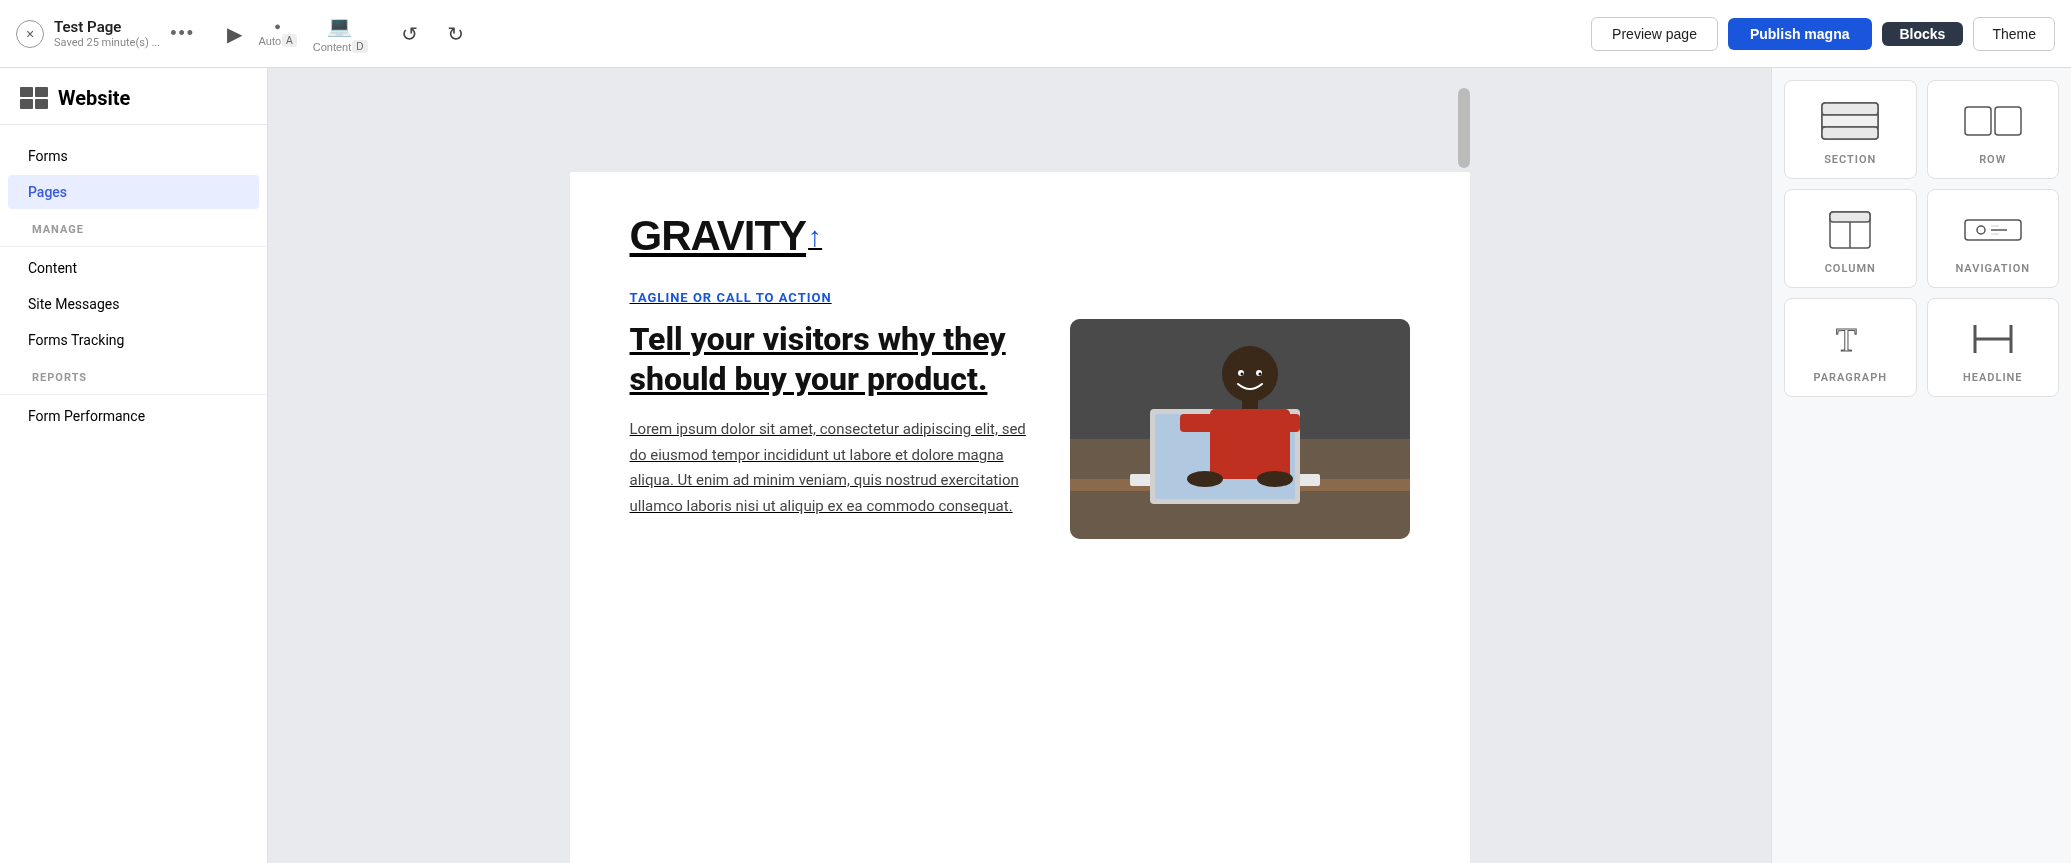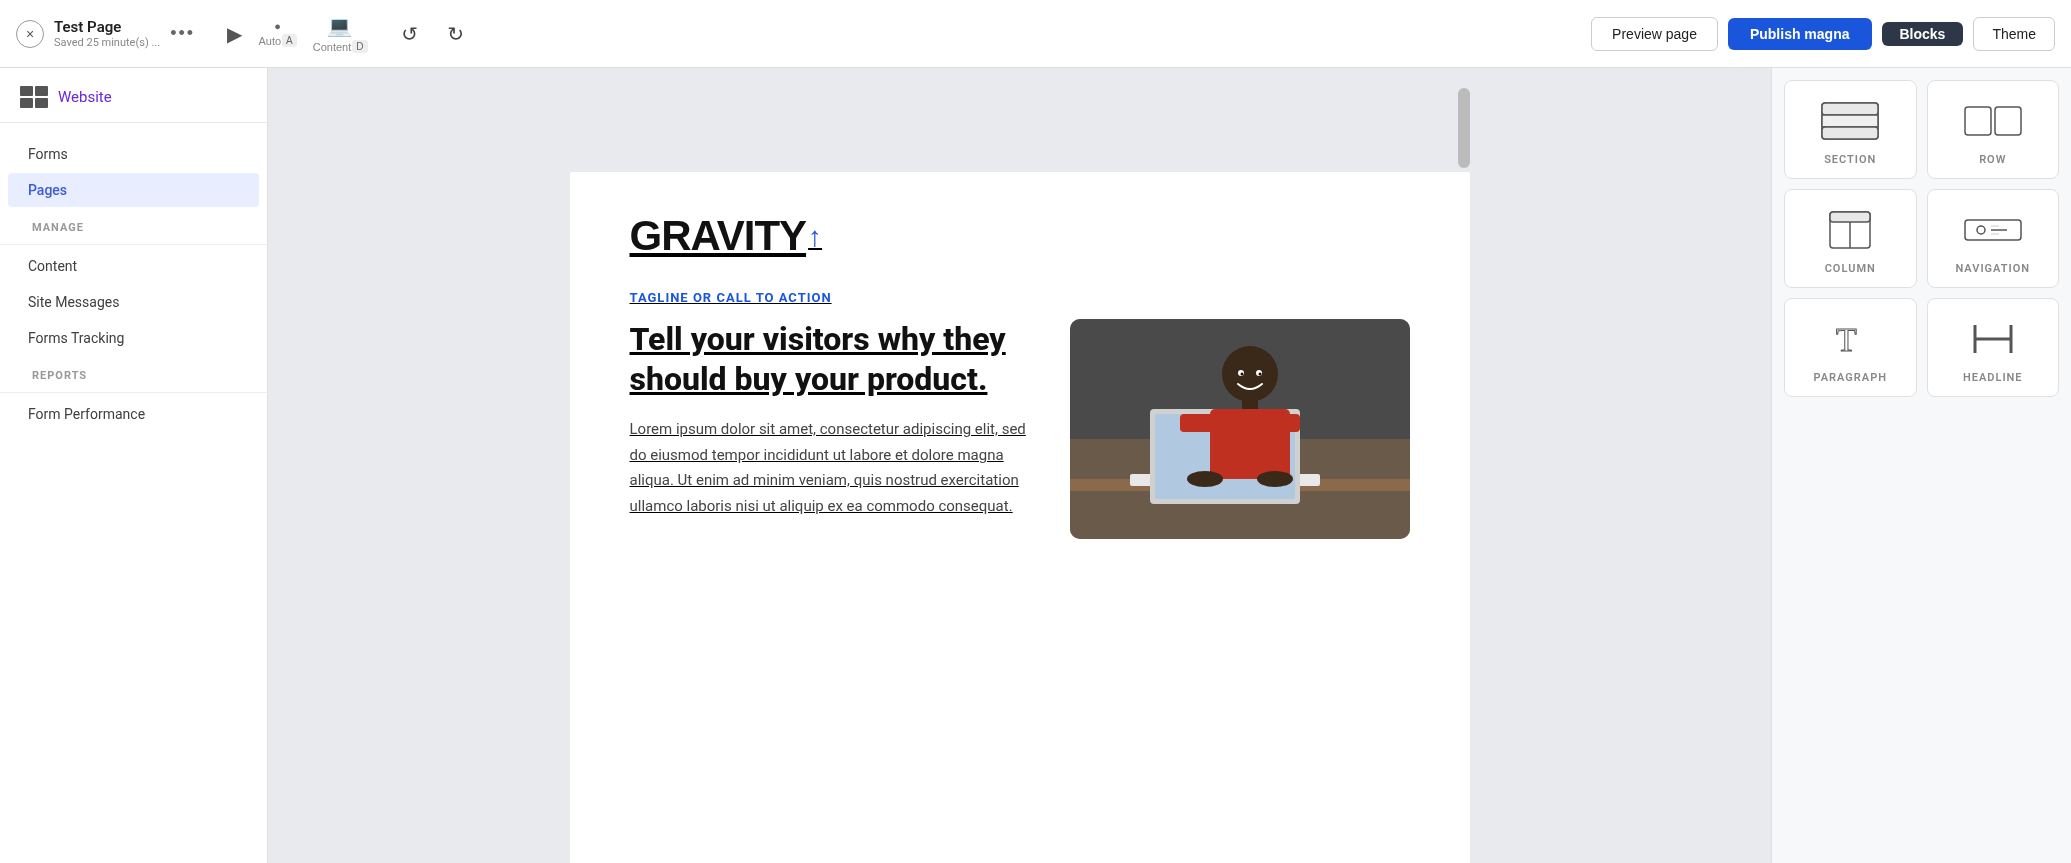--- a/index.html
+++ b/index.html
@@ -32,24 +32,24 @@
     .theme-btn { padding: 8px 18px; border: 1.5px solid #ccc; background: #fff; border-radius: 6px; font-size: 14px; font-weight: 500; cursor: pointer; color: #222; }
 
     
     .main-layout { display: flex; flex: 1; overflow: hidden; }
 
     
     .sidebar { width: 268px; background: #fff; border-right: 1px solid #e0e0e0; display: flex; flex-direction: column; flex-shrink: 0; padding: 0; overflow-y: auto; }
     .sidebar-brand { display: flex; align-items: center; gap: 10px; padding: 18px 20px 14px; border-bottom: 1px solid #e8e8e8; }
     .sidebar-brand-icon { width: 28px; height: 22px; display: grid; grid-template-columns: 1fr 1fr; gap: 2px; }
     .sidebar-brand-icon div { background: #555; border-radius: 1px; }
-    .sidebar-brand-name { font-size: 15px; font-weight: 400; color: #6d28d9; }
+    .sidebar-brand-name { font-size: 20px; font-weight: 700; color: #000000; }
 
     .sidebar-nav { padding: 14px 0; }
-    .sidebar-nav-item { padding: 9px 20px; font-size: 14px; color: #404040; cursor: pointer; border-radius: 4px; margin: 0 8px 2px; }
+    .sidebar-nav-item { padding: 9px 20px; font-size: 14px; color: #000000; cursor: pointer; border-radius: 4px; margin: 0 8px 2px; }
     .sidebar-nav-item.active { background: #e8eeff; color: #3b5bdb; font-weight: 500; }
 
     .sidebar-section-label { font-size: 11px; font-weight: 700; color: #999; letter-spacing: 1px; padding: 12px 32px 6px; text-transform: uppercase; }
     .sidebar-divider { height: 1px; background: #eee; margin: 4px 0; }
 
     
     .canvas-area { flex: 1; background: #e8eaed; overflow-y: auto; display: flex; flex-direction: column; align-items: center; padding: 20px; text-decoration: underline; }
     .scroll-indicator { width: 100%; max-width: 900px; display: flex; justify-content: flex-end; margin-bottom: 4px; }
     .scroll-bar-top { width: 12px; height: 80px; background: #bbb; border-radius: 6px; }
 

